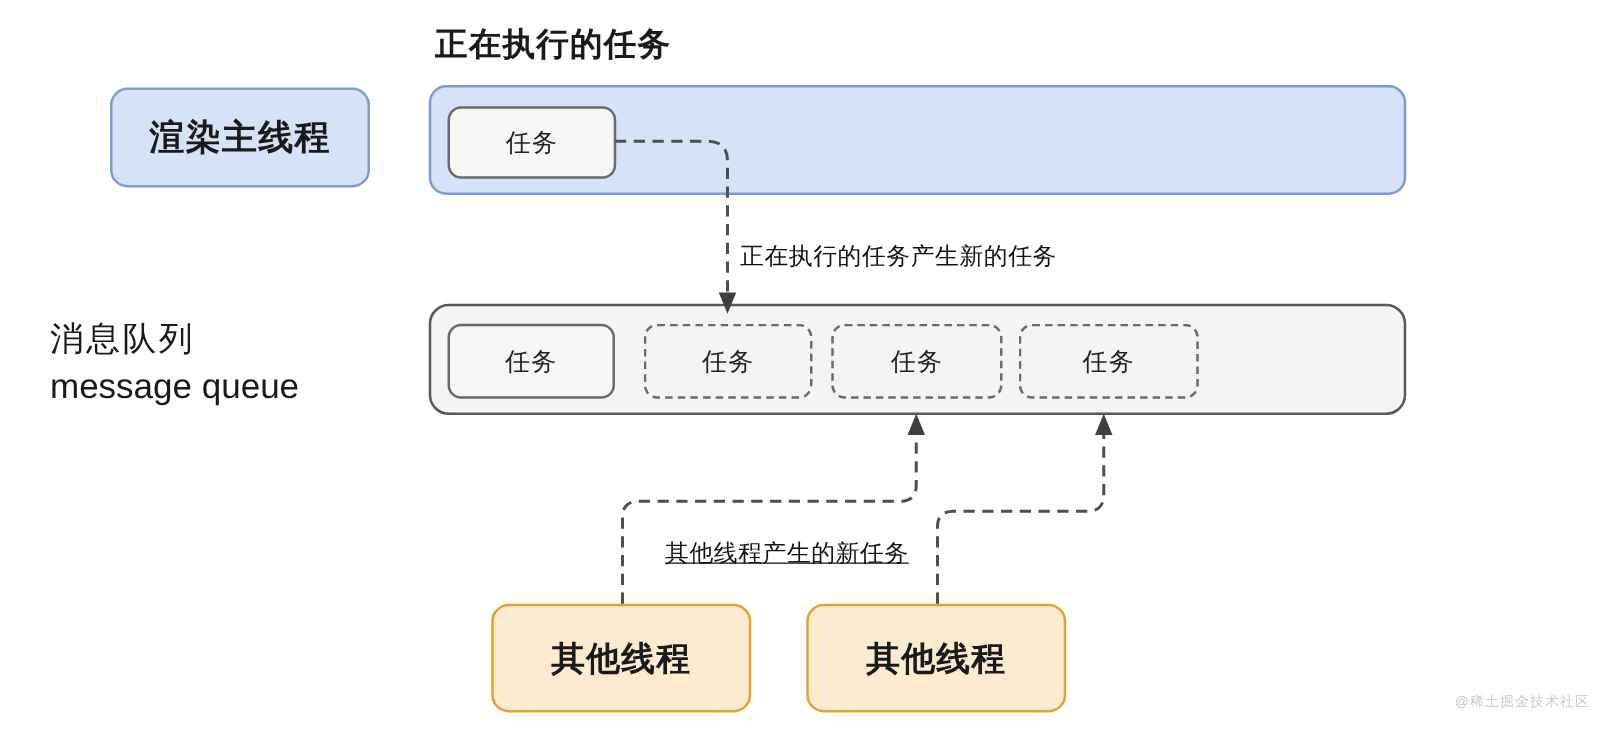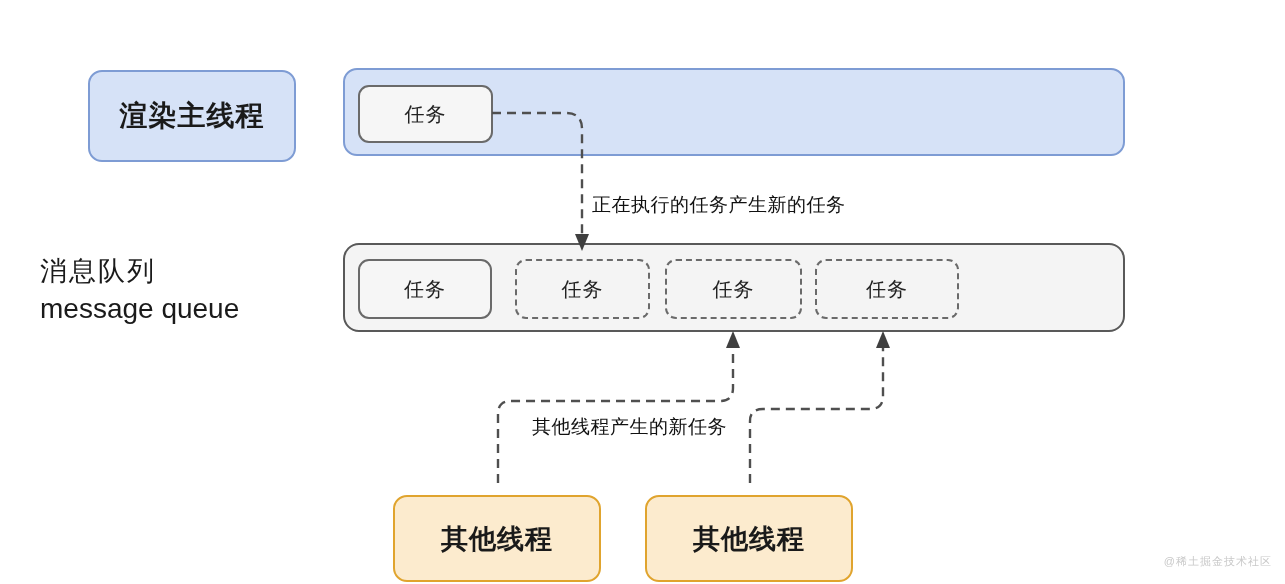--- a/index.html
+++ b/index.html
@@ -14,21 +14,21 @@
   .abs{position:absolute;}
   .title{
     left:348px;top:18px;
     font-size:26px;font-weight:700;letter-spacing:1px;
   }
   .box{
     display:flex;align-items:center;justify-content:center;
     box-sizing:border-box;
   }
   .main-thread{
-    left:88px;top:70px;width:208px;height:92px;
+    left:88px;top:70px;width:208px;height:80px;
     background:var(--blue-fill);
     border:2px solid var(--blue-border);
     border-radius:14px;
     font-size:28px;font-weight:700;letter-spacing:1px;text-align:right;
   }
   .executing-bar{
     left:343px;top:68px;width:782px;height:88px;
     background:var(--blue-fill);
     border:2px solid var(--blue-border);
     border-radius:14px;box-sizing:border-box;
@@ -64,27 +64,27 @@
     left:40px;top:252px;width:300px;
     line-height:38px;
   }
   .queue-label .zh{font-size:27px;font-weight:500;letter-spacing:2px;}
   .queue-label .en{
     font-family:Liberation Sans, sans-serif;
     font-size:28px;font-weight:500;letter-spacing:0px;
   }
   .note{font-size:19px;color:#111111;letter-spacing:0.5px;}
   .note1{left:592px;top:192px;}
-  .note2{left:532px;top:414px;}
+  .note2{left:532px;top:430px;text-decoration:underline;}
   .other{
     top:483px;width:208px;height:87px;
     background:var(--orange-fill);
     border:2px solid var(--orange-border);
     border-radius:14px;
-    font-size:27px;font-weight:700;letter-spacing:1px;margin-top:12px;
+    font-size:27px;font-weight:700;letter-spacing:1px;
   }
   .other1{left:393px;}
   .other2{left:645px;}
   .overlay{
     position:absolute;left:0;top:0;width:1285px;height:584px;
     pointer-events:none;
   }
   .overlay path{
     fill:none;
     stroke:var(--arrow);
@@ -97,20 +97,21 @@
     font-size:11px;
     color:var(--watermark);
     letter-spacing:1px;
   }
 </style>
 </head>
 <body>
 
 <div class="canvas">
 
+  <div class="abs title">正在执行的任务</div>
 
   <div class="abs box main-thread">
     <span>渲染主线程</span>
   </div>
 
   <div class="abs executing-bar">
     <div class="chip solid exec-chip">
       <span>任务</span>
     </div>
   </div>

